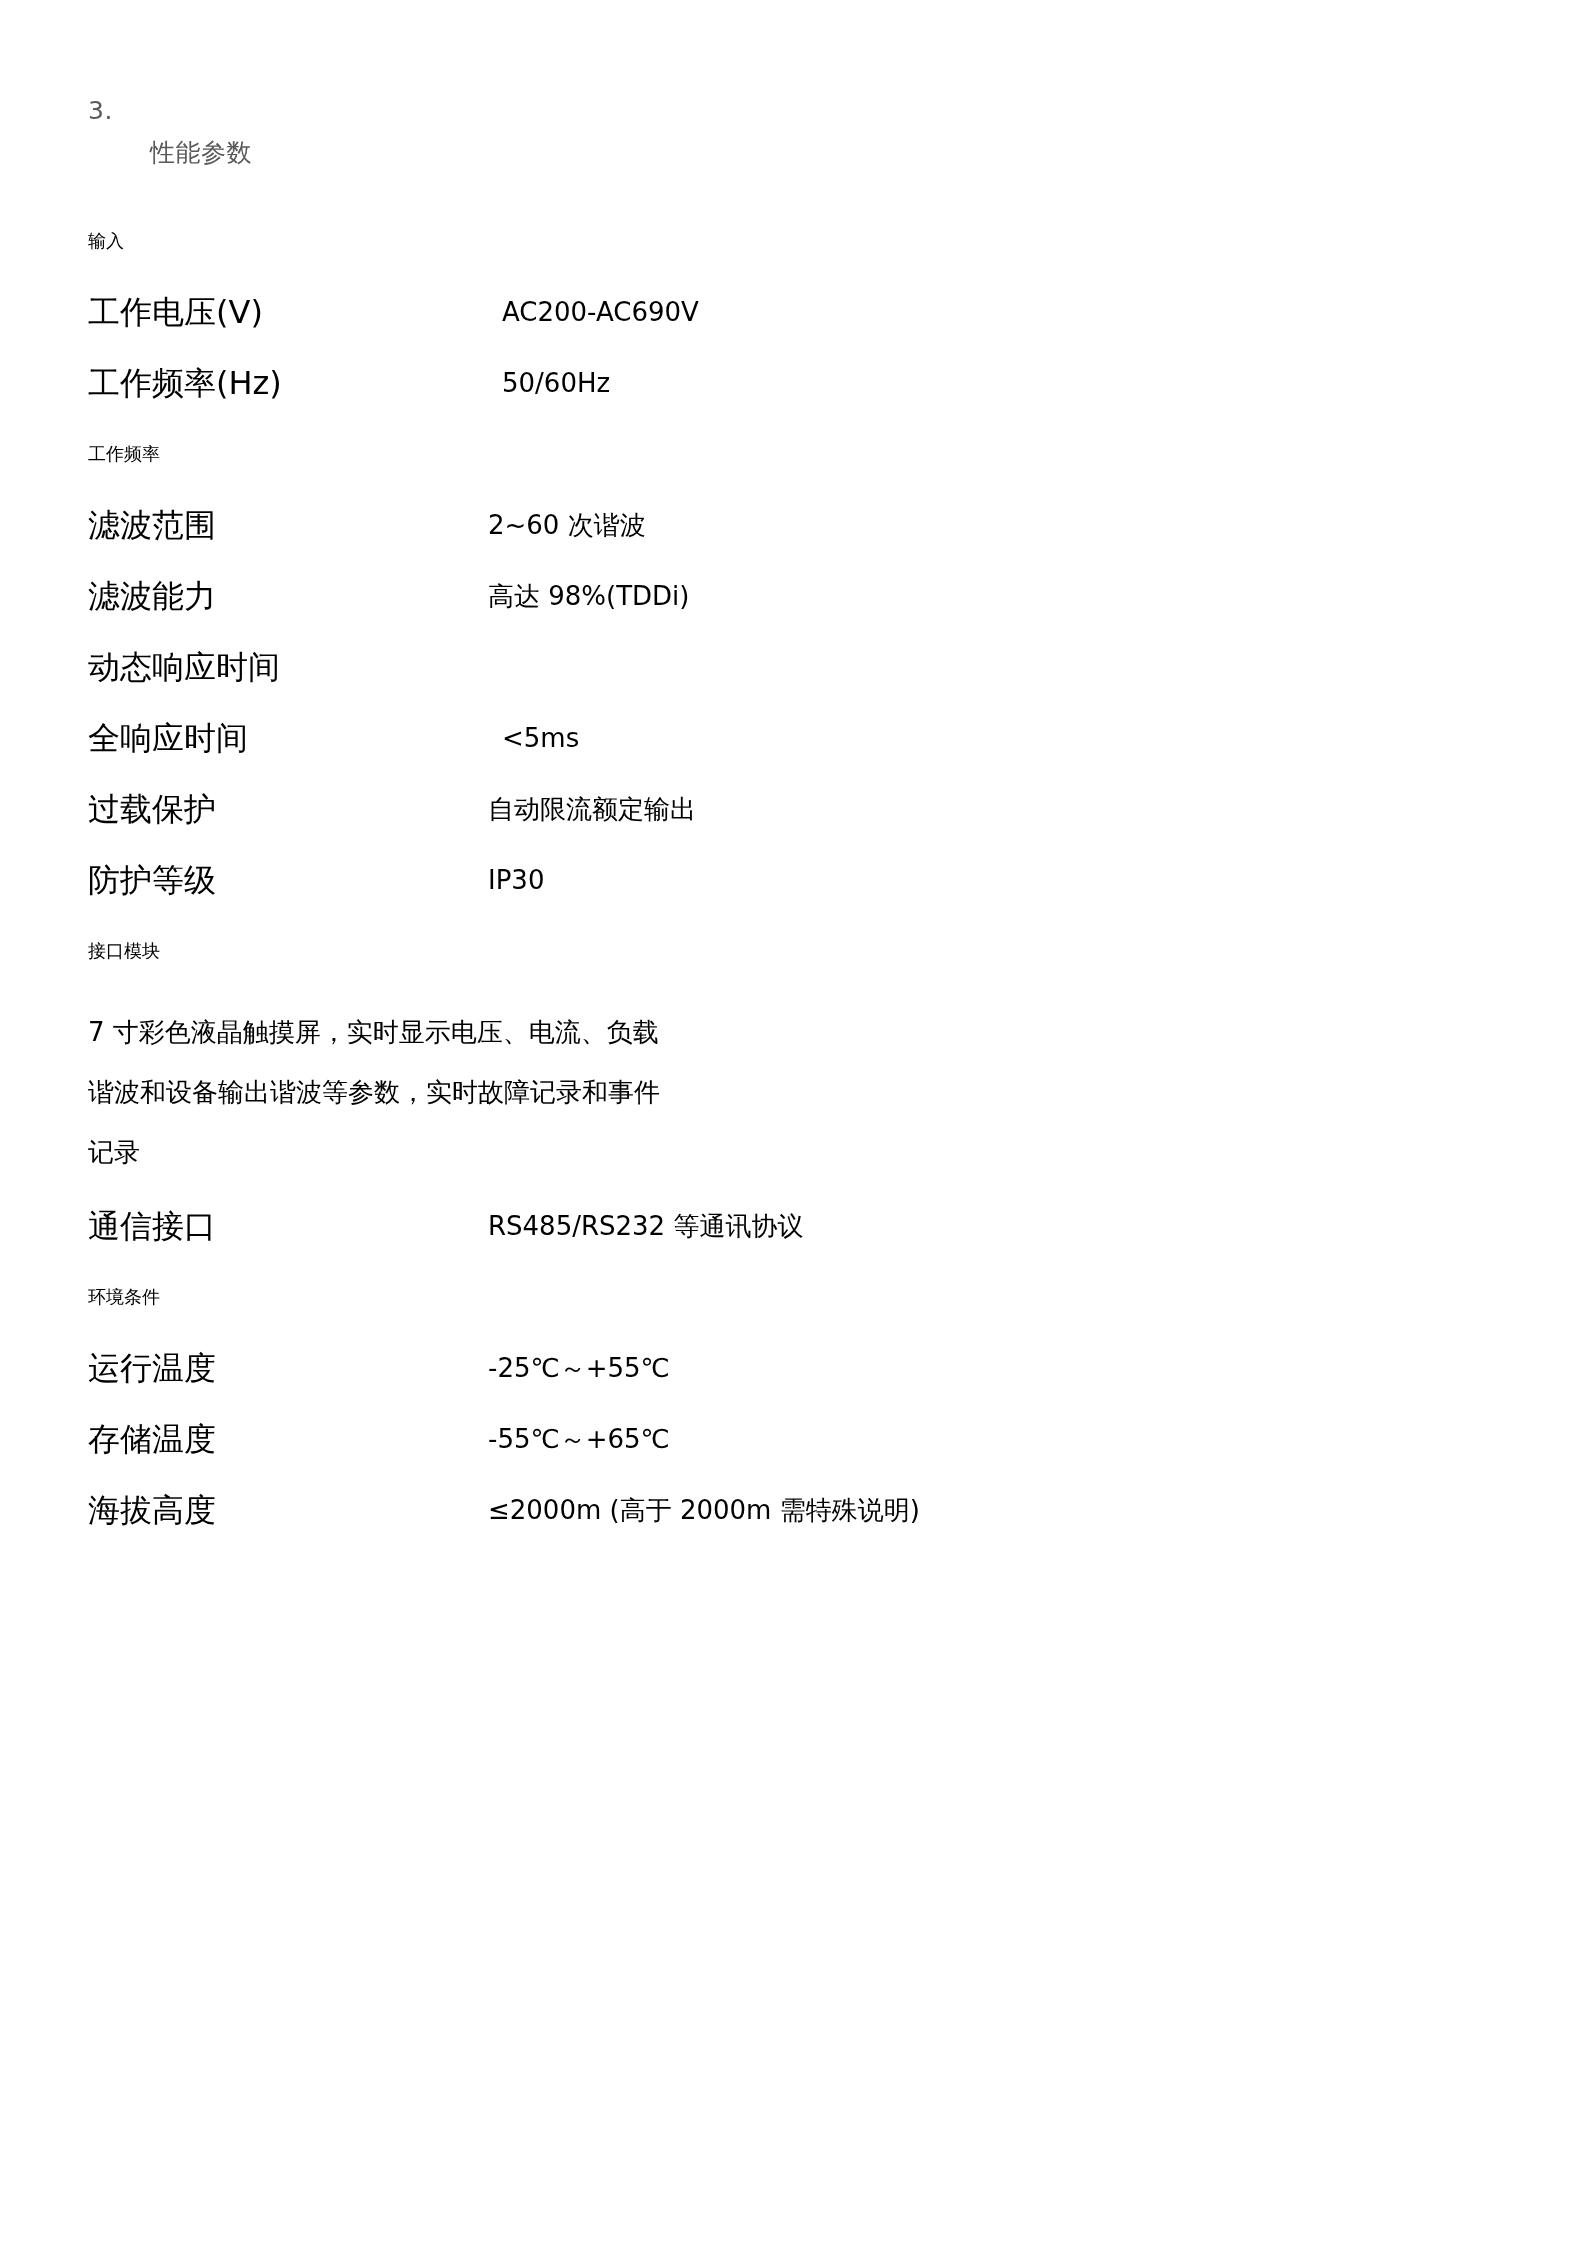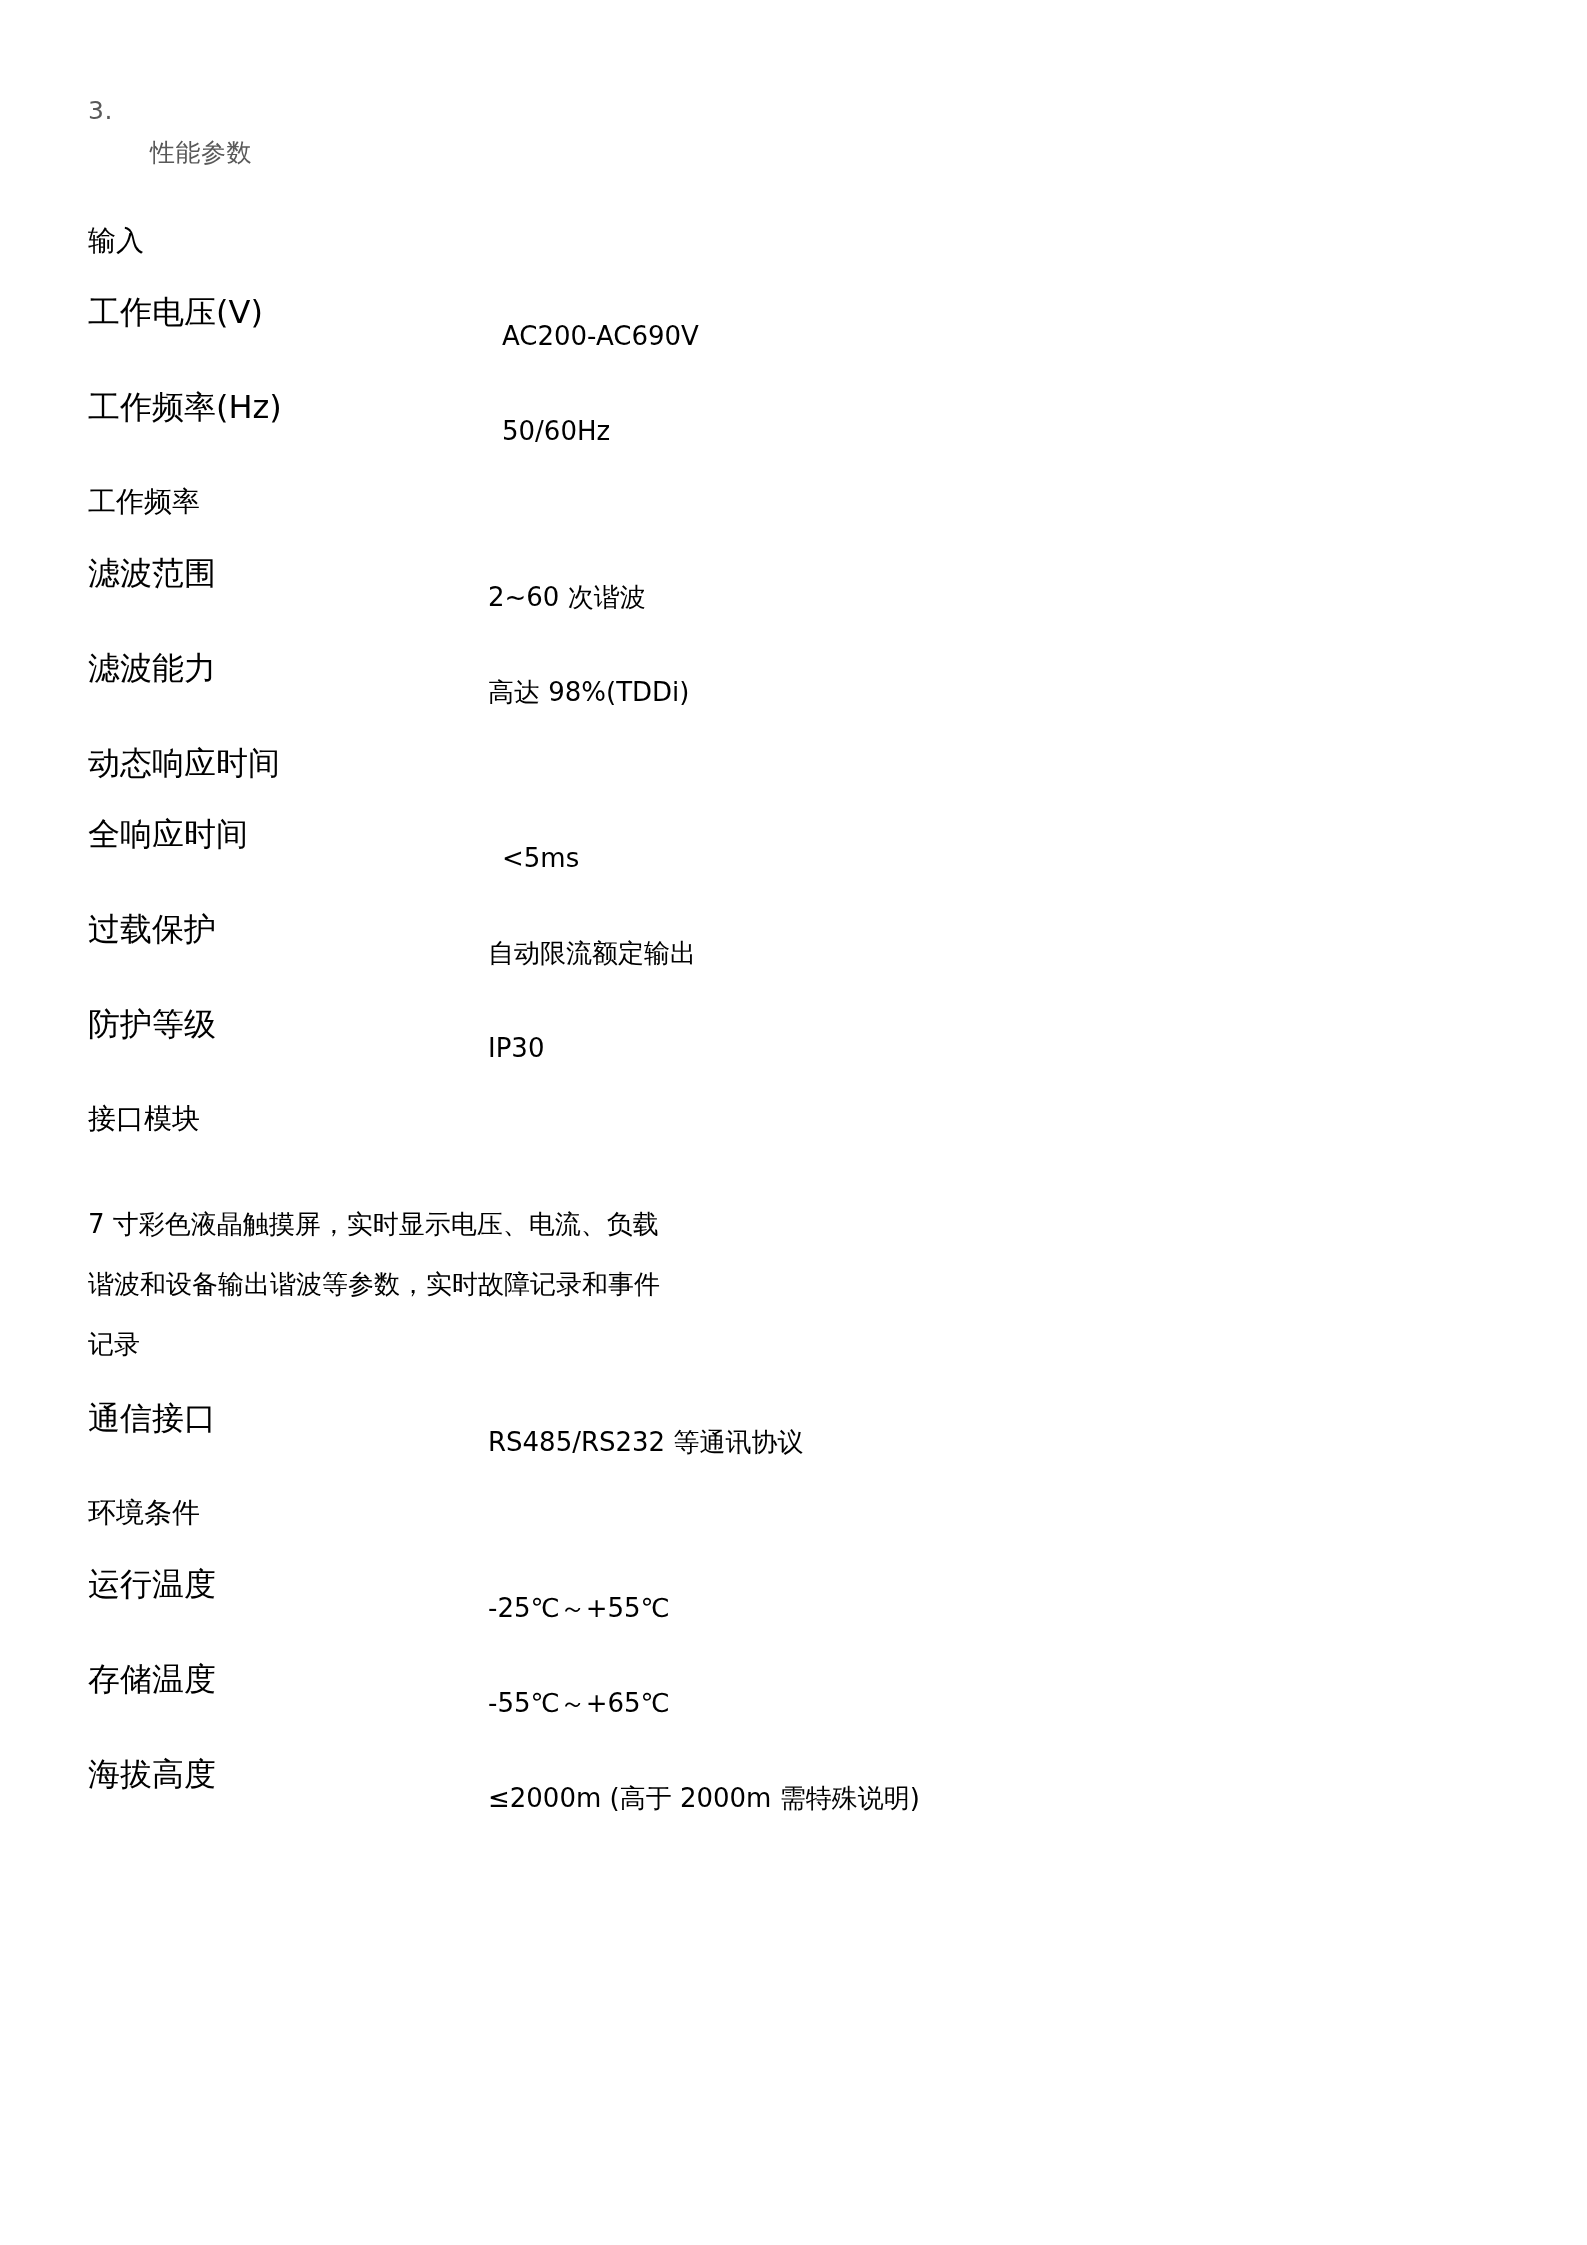--- a/index.html
+++ b/index.html
@@ -52,24 +52,23 @@
     font-size: 32px;
     line-height: 40px;
     color: #000000;
   }
   .row .value {
     flex: 1;
     font-size: 26px;
     line-height: 40px;
     color: #000000;
     white-space: pre-line;
-    margin-top: 24px;
   }
   .row.group .label {
-    font-size: 28px;
+    font-size: 18px;
   }
   .row.multiline .value {
     line-height: 60px;
   }
   .row.multiline {
     margin-bottom: 24px;
   }
   .value.indent-sm {
     padding-left: 14px;
   }

